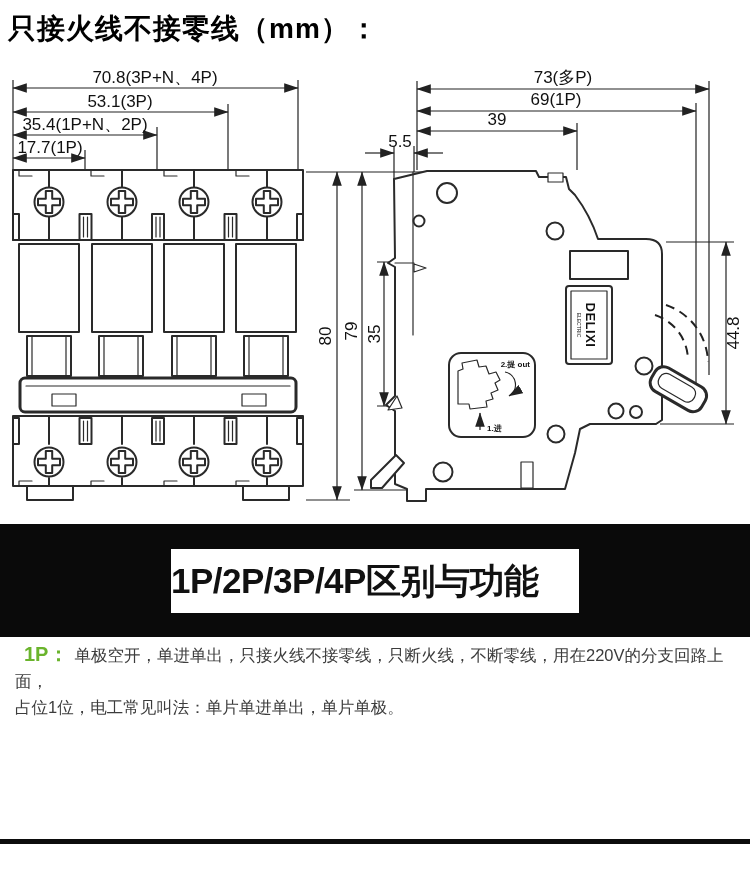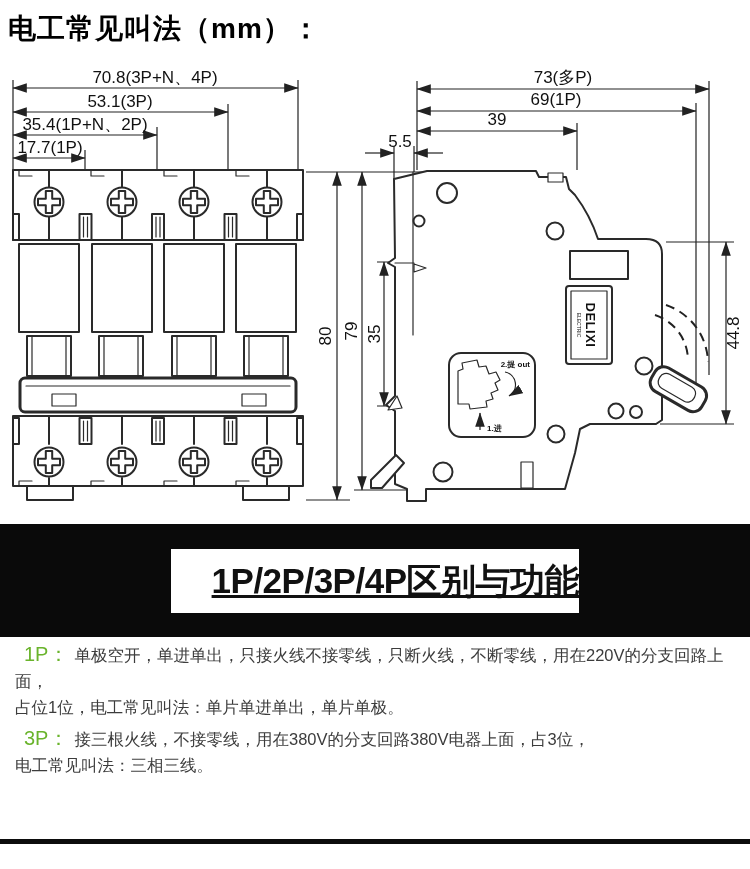--- a/index.html
+++ b/index.html
@@ -12,34 +12,34 @@
   .ln{stroke:#2a2a2a;stroke-width:2;fill:none;stroke-linejoin:round;stroke-linecap:round;}
   .lnf{stroke:#2a2a2a;stroke-width:2;fill:#fff;stroke-linejoin:round;}
   .thick{stroke-width:3;}
   .thin{stroke-width:1.2;}
   .dim{stroke:#222;stroke-width:1.2;fill:none;}
   .dash{stroke-dasharray:9 6;stroke-width:2;}
   .dimtxt{font-size:17px;}
   .tiny{font-size:8px;font-weight:bold;}
   .banner{position:absolute;left:0;top:524px;width:750px;height:113px;background:#0a0a0a;}
   .banner-box{position:absolute;left:171px;top:25px;width:408px;height:64px;background:#fff;}
-  .banner-title{width:100%;height:64px;line-height:64px;text-align:right;
-        font-size:35px;font-weight:800;color:#111;letter-spacing:-0.5px;text-decoration:underline;}
+  .banner-title{width:100%;height:64px;line-height:64px;text-align:left;
+        font-size:35px;font-weight:800;color:#111;letter-spacing:-0.5px;}
   .sections{position:absolute;top:641px;left:0;right:0;padding:0 14px 0 15px;}
   .sec{margin:0 0 5px;font-size:16.5px;line-height:26px;color:#3c3c3c;}
-  .plabel{font-size:20px;font-weight:normal;color:#6ab42c;margin:0 6px 0 9px;}
+  .plabel{font-size:20px;font-weight:bold;color:#6ab42c;margin:0 6px 0 9px;}
   .ptext{white-space:pre-line;}
   .bottom-rule{position:absolute;left:0;right:0;top:839px;height:5px;background:#0c0c0c;}
 </style>
 </head>
 <body>
 
 <div class="page">
 
-  <div class="page-title">电工常见叫法（mm）：</div>
+  <div class="page-title">只接火线不接零线（mm）：</div>
 
   <svg class="drawing-svg" viewBox="0 60 750 460">
     <defs>
       <marker id="ar" viewBox="0 0 12 8" refX="11.5" refY="4" markerWidth="12" markerHeight="8" orient="auto-start-reverse">
         <path d="M0,0 L12,4 L0,8 Z" fill="#222"></path>
       </marker>
       <g id="screw">
         <circle r="14.5" class="lnf" stroke-width="2.2"></circle>
         <path class="lnf" stroke-width="1.8" d="M-3.2,-11 h6.4 v7.8 h7.8 v6.4 h-7.8 v7.8 h-6.4 v-7.8 h-7.8 v-6.4 h7.8 Z"></path>
       </g>
@@ -194,19 +194,17 @@
 
   <div class="banner">
     <div class="banner-box">
       <div class="banner-title">1P/2P/3P/4P区别与功能</div>
     </div>
   </div>
 
   <div class="sections">
     <p class="sec"><span class="plabel">1P：</span><span class="ptext">单极空开，单进单出，只接火线不接零线，只断火线，不断零线，用在220V的分支回路上面，
 占位1位，电工常见叫法：单片单进单出，单片单极。</span></p>
-    <p class="sec"><span class="plabel">3P：</span><span class="ptext">接三根火线，不接零线，用在380V的分支回路380V电器上面，占3位，
-电工常见叫法：三相三线。</span></p>
     <p class="sec"></p>
   </div>
 
   <div class="bottom-rule"></div>
 </div>
 
 </body></html>

